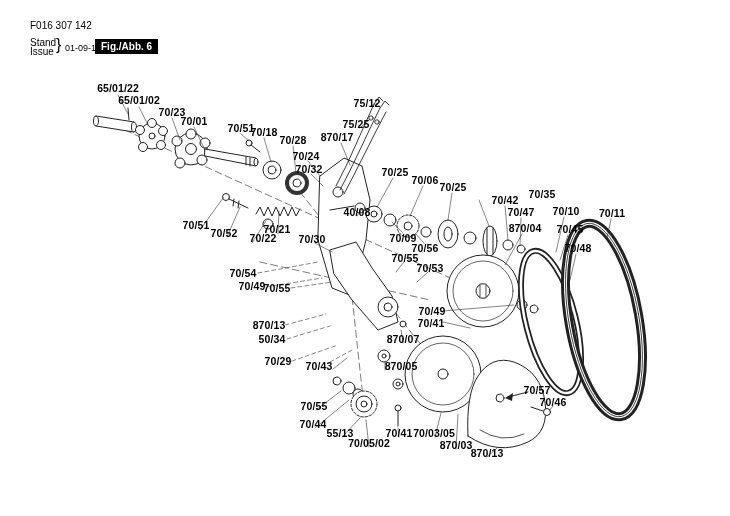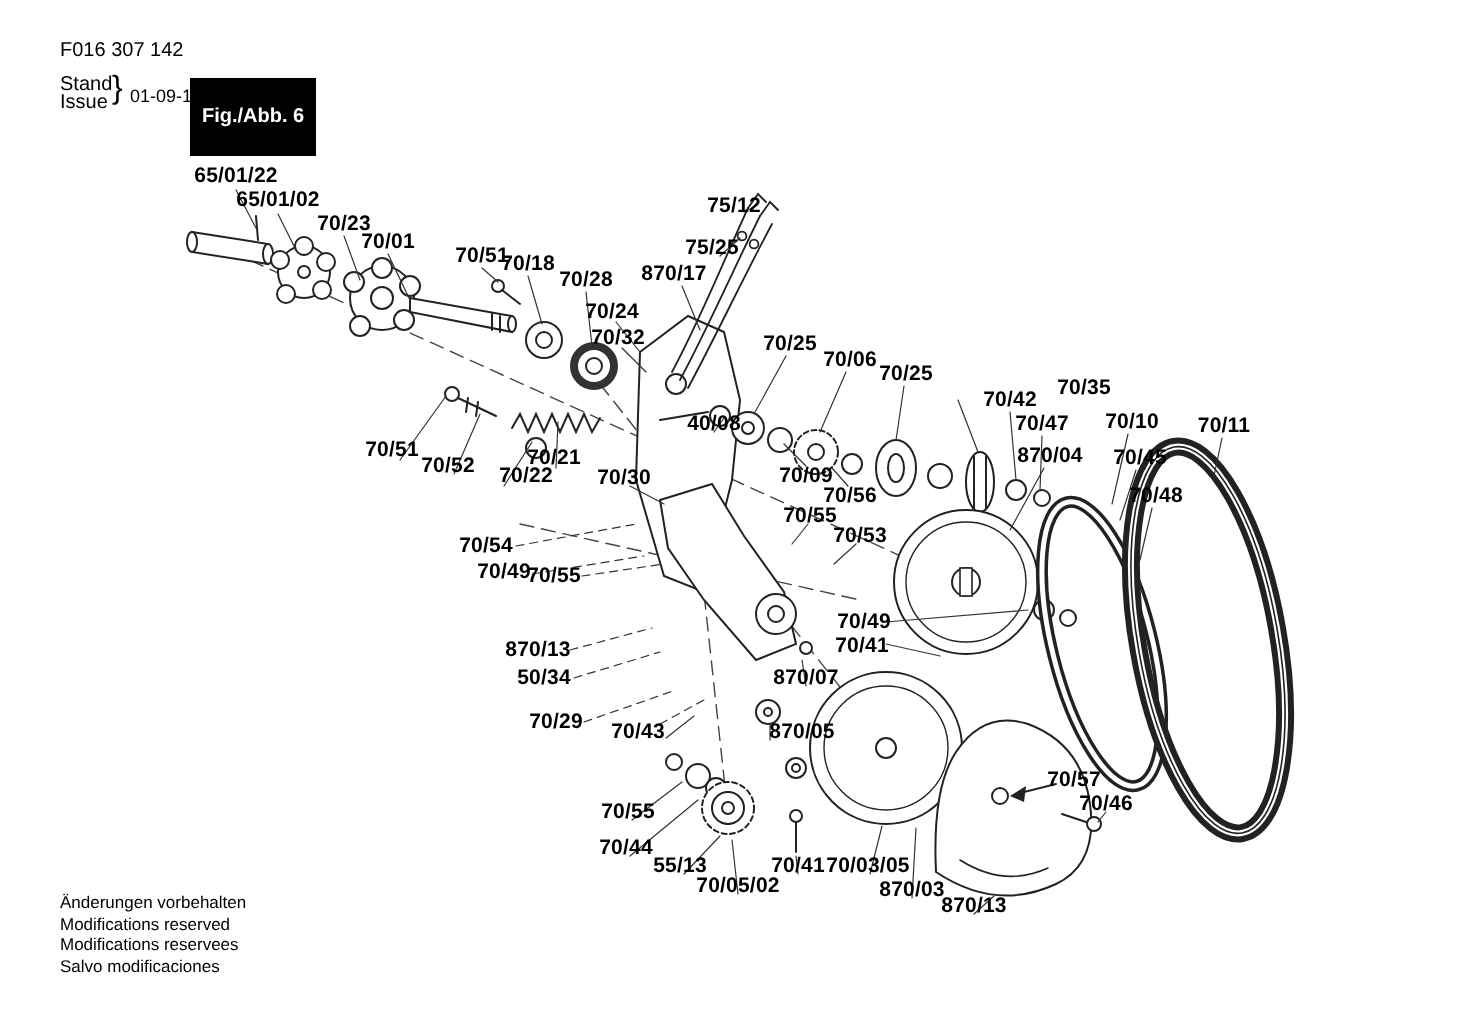--- a/index.html
+++ b/index.html
@@ -14,21 +14,21 @@
     position:absolute; transform:translate(-50%,-50%);
     font-size:10.5px; font-weight:bold; white-space:nowrap; color:#000;
     letter-spacing:0.1px;
   }
   .header-partnum { position:absolute; left:30px; top:20px; font-size:10px; color:#000; }
   .stand-issue { position:absolute; left:30px; top:38px; font-size:10px; line-height:9px; color:#000; }
   .brace { position:absolute; left:56px; top:36px; font-size:16px; font-weight:normal; color:#000; }
   .header-date { position:absolute; left:65px; top:43px; font-size:9px; color:#000; }
   .fig-box {
     position:absolute; left:95px; top:39px; background:#000000; color:#ffffff;
-    font-size:10px; font-weight:bold; padding:14px 6px;
+    font-size:10px; font-weight:bold; padding:2px 6px;
   }
   .footer { position:absolute; left:30px; top:446px; font-size:8.5px; line-height:10.5px; color:#000; }
 </style>
 </head>
 <body>
 
 <div class="page">
 
   <svg class="svg-layer" width="730" height="516" viewBox="0 0 730 516" xmlns="http://www.w3.org/2000/svg">
     <g stroke="#222" fill="none" stroke-width="1" stroke-linecap="round">
@@ -328,20 +328,14 @@
 
   <div class="header-partnum">F016 307 142</div>
   <div class="stand-issue">
     <div>Stand</div>
     <div>Issue</div>
   </div>
   <div class="brace">}</div>
   <div class="header-date">01-09-13</div>
   <div class="fig-box">Fig./Abb. 6</div>
 
-  <div class="footer">
-    <div>Änderungen vorbehalten</div>
-    <div>Modifications reserved</div>
-    <div>Modifications reservees</div>
-    <div>Salvo modificaciones</div>
-  </div>
 
 </div>
 
 </body></html>

